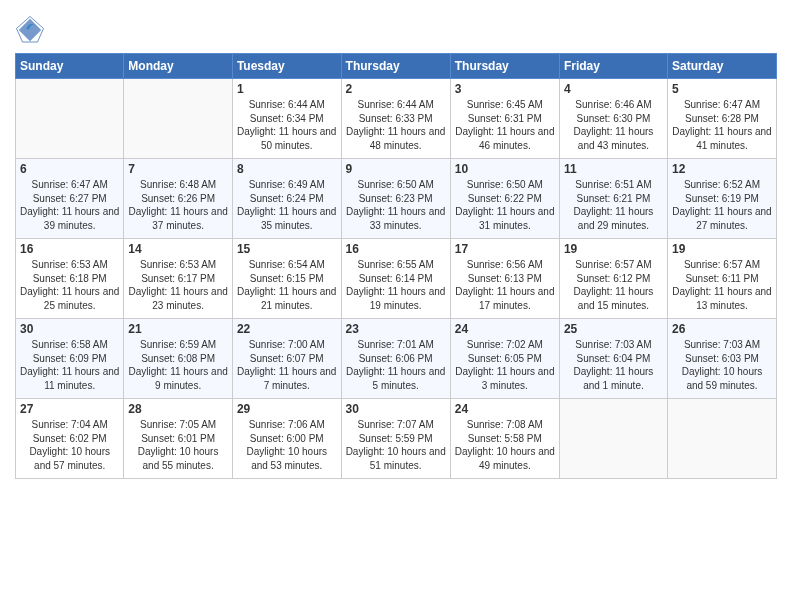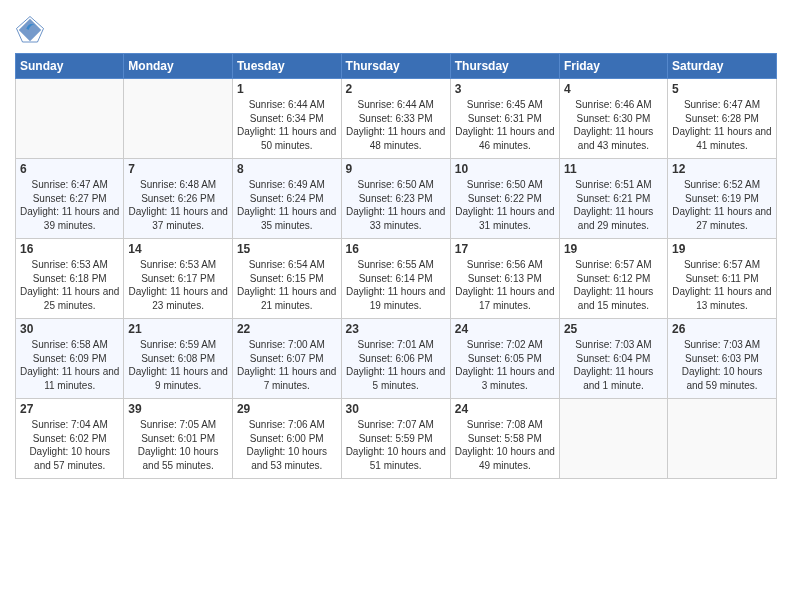--- a/index.html
+++ b/index.html
@@ -243,21 +243,21 @@
             <span class="day-num">26</span>
             <div class="day-info">Sunrise: 7:03 AM<br>Sunset: 6:03 PM<br>Daylight: 10 hours and 59 minutes.</div>
           </td>
         </tr>
         <tr>
           <td>
             <span class="day-num">27</span>
             <div class="day-info">Sunrise: 7:04 AM<br>Sunset: 6:02 PM<br>Daylight: 10 hours and 57 minutes.</div>
           </td>
           <td>
-            <span class="day-num">39</span>
+            <span class="day-num">28</span>
             <div class="day-info">Sunrise: 7:05 AM<br>Sunset: 6:01 PM<br>Daylight: 10 hours and 55 minutes.</div>
           </td>
           <td>
             <span class="day-num">29</span>
             <div class="day-info">Sunrise: 7:06 AM<br>Sunset: 6:00 PM<br>Daylight: 10 hours and 53 minutes.</div>
           </td>
           <td>
             <span class="day-num">30</span>
             <div class="day-info">Sunrise: 7:07 AM<br>Sunset: 5:59 PM<br>Daylight: 10 hours and 51 minutes.</div>
           </td>

